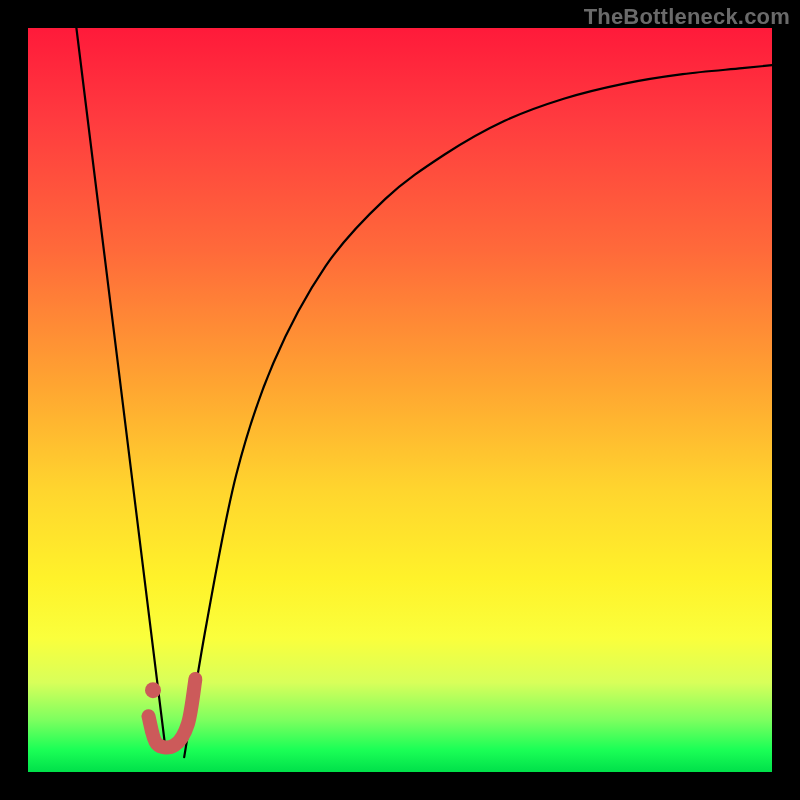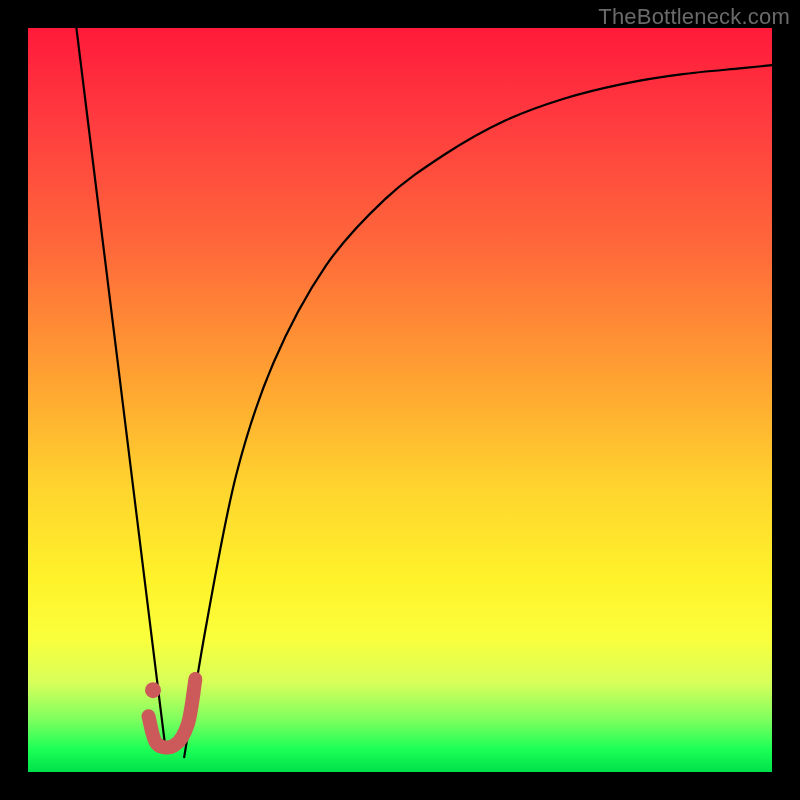--- a/index.html
+++ b/index.html
@@ -39,21 +39,21 @@
       #00e04a 100%
     );
   }
   .watermark {
     position: absolute;
     top: 4px;
     right: 10px;
     color: #6a6a6a;
     font-size: 22px;
     letter-spacing: 0.2px;
-    font-weight: 400;
+    font-weight: 700;
     user-select: none;
   }
   svg.curves {
     position: absolute;
     left: 0;
     top: 0;
     width: 744px;
     height: 744px;
     overflow: visible;
   }

